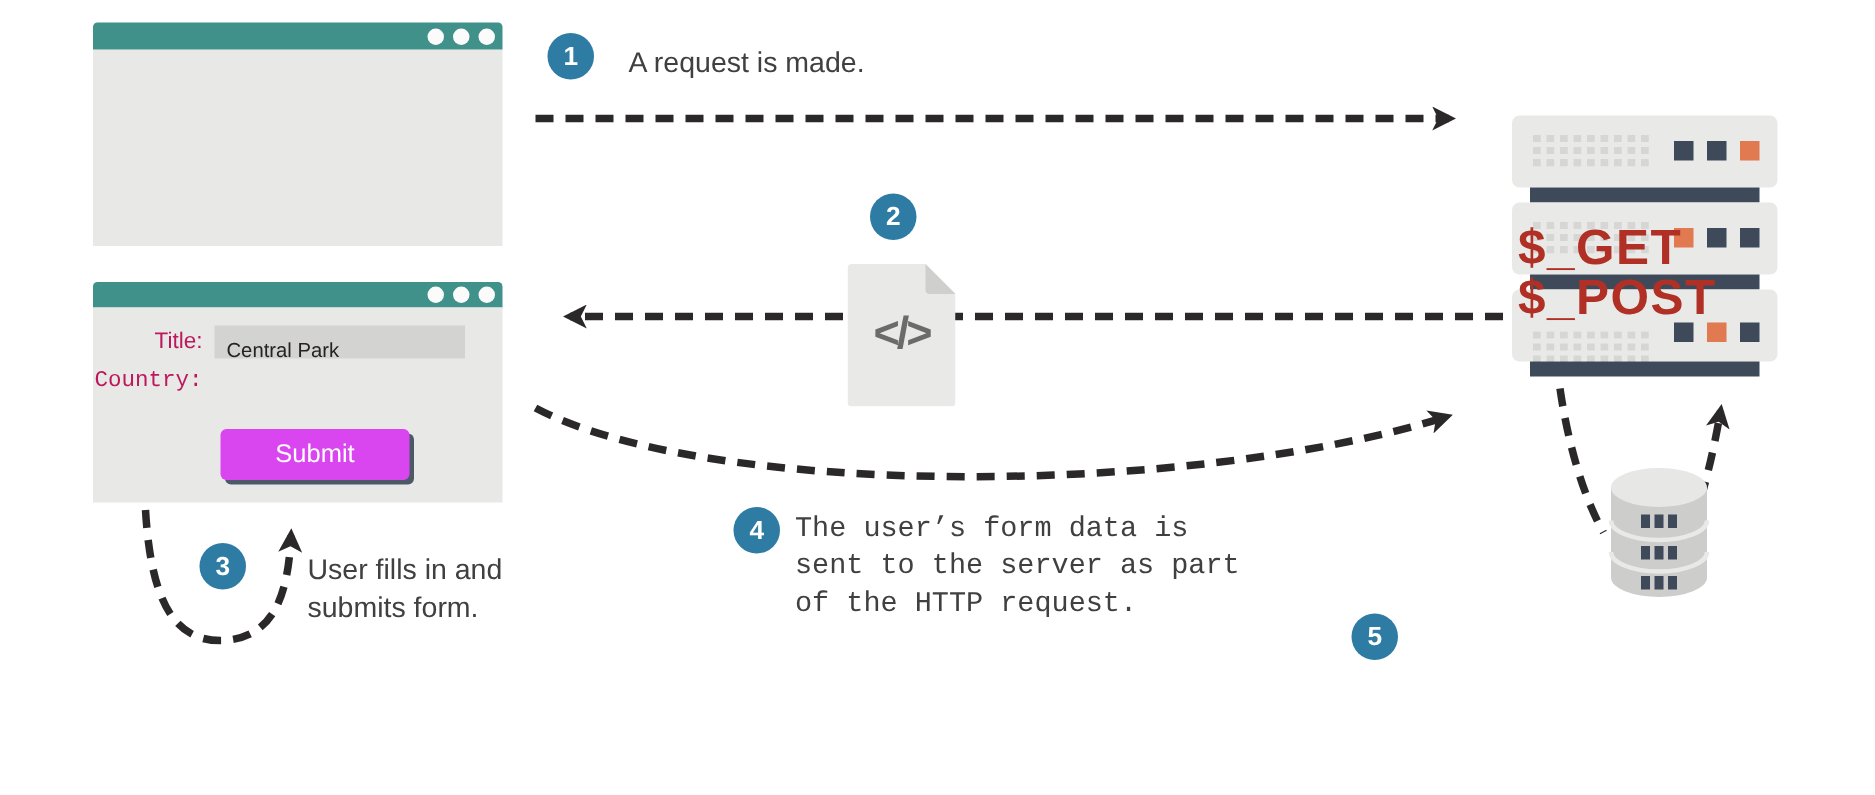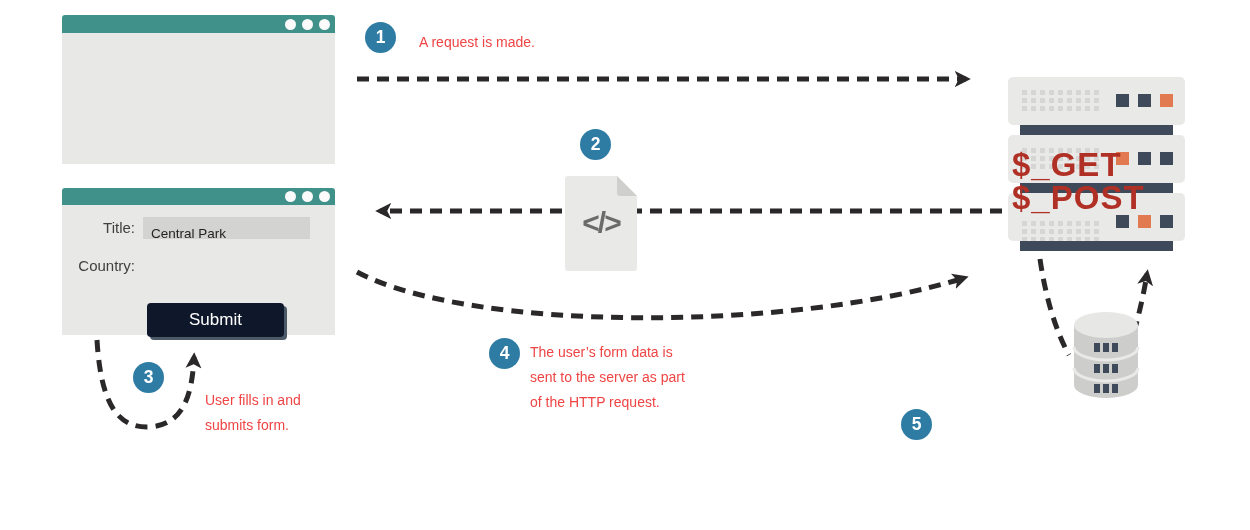--- a/index.html
+++ b/index.html
@@ -19,25 +19,25 @@
   .win-body { background:#e8e8e7; width:100%; }
 
   .win-top { left:62px; top:15px; width:273px; height:149px; }
   .win-top .titlebar { height:18px; }
   .win-top .win-body { height:131px; }
 
   .win-form { left:62px; top:188px; width:273px; height:147px; }
   .win-form .titlebar { height:17px; }
   .win-form .win-body { position:relative; height:130px; }
 
-  .field-label { position:absolute; left:0; width:73px; text-align:right; font-size:15px; line-height:22px; color:#404040; }
+  .field-label { position:absolute; left:0; width:73px; text-align:right; font-size:15px; line-height:22px; color:#be185d; }
   .field-input { position:absolute; left:81px; width:167px; height:22px; background:#d3d3d2; border:none; outline:none;
                  font-family:inherit; font-size:13.5px; color:#262223; padding:12px 0 0 8px; line-height:22px; }
-  .row1 { top:12px; } .row2 { top:50px; }
-  .submit-btn { position:absolute; left:85px; top:98px; width:137px; height:34px; background:#0f172a; color:#ffffff;
+  .row1 { top:12px; } .row2 { top:38px;font-family:Liberation Mono, monospace; }
+  .submit-btn { position:absolute; left:85px; top:81px; width:126px; height:34px; background:#d946ef; color:#ffffff;
                 border:none; border-radius:4px; font-family:inherit; font-size:17px; box-shadow:3px 3px 0 #4c5a68; cursor:pointer; }
 
   
   .file-icon { position:absolute; left:565px; top:176px; width:72px; height:95px; z-index:2; }
   .file-glyph { position:absolute; left:0; top:30px; width:72px; text-align:center; font-weight:bold;
                 font-size:30px; letter-spacing:-2px; color:#6b6b6a; }
 
   
   .server { position:absolute; left:1008px; top:77px; width:177px; height:174px; z-index:2; }
   .srv-unit { position:absolute; left:0; width:177px; height:48px; background:#e9e9e8; border-radius:5px; }
@@ -54,25 +54,25 @@
   .superglobal { position:absolute; left:4px; font-weight:bold; font-size:33px; letter-spacing:1px;
                  line-height:1; color:#b03025; z-index:3; }
   .sg-get { top:71px; } .sg-post { top:104px; }
 
   
   .db { position:absolute; left:1072px; top:311px; width:68px; height:90px; z-index:2; }
 
   
   .badge { position:absolute; z-index:2; width:31px; height:31px; border-radius:50%; background:#2e7ca4;
            color:#ffffff; font-weight:bold; font-size:17.5px; display:flex; align-items:center; justify-content:center; }
-  .step-text { position:absolute; z-index:2; font-size:14px; line-height:25px; white-space:pre-line; color:#ef4444; }
+  .step-text { position:absolute; z-index:2; font-size:19px; line-height:25px; white-space:pre-line; color:#404040; }
   .bd1 { left:365px; top:22px; }  .tx1 { left:419px; top:30px; }
   .bd2 { left:580px; top:129px; } .tx2 { left:625px; top:127px; }
-  .bd3 { left:133px; top:362px; } .tx3 { left:205px; top:368px;margin-top:20px; }
-  .bd4 { left:489px; top:338px; } .tx4 { left:530px; top:340px; }
+  .bd3 { left:133px; top:362px; } .tx3 { left:205px; top:368px; }
+  .bd4 { left:489px; top:338px; } .tx4 { left:530px; top:340px;font-family:Liberation Mono, monospace; }
   .bd5 { left:901px; top:409px; } .tx5 { left:944px; top:410px; }
 </style>
 </head>
 <body>
 
 <div class="canvas">
 
   <svg class="arrows" viewBox="0 0 1250 530">
     <defs>
       <marker id="ah" viewBox="0 0 10 10" refX="7" refY="5" markerWidth="3.2" markerHeight="3.2" orient="auto">

